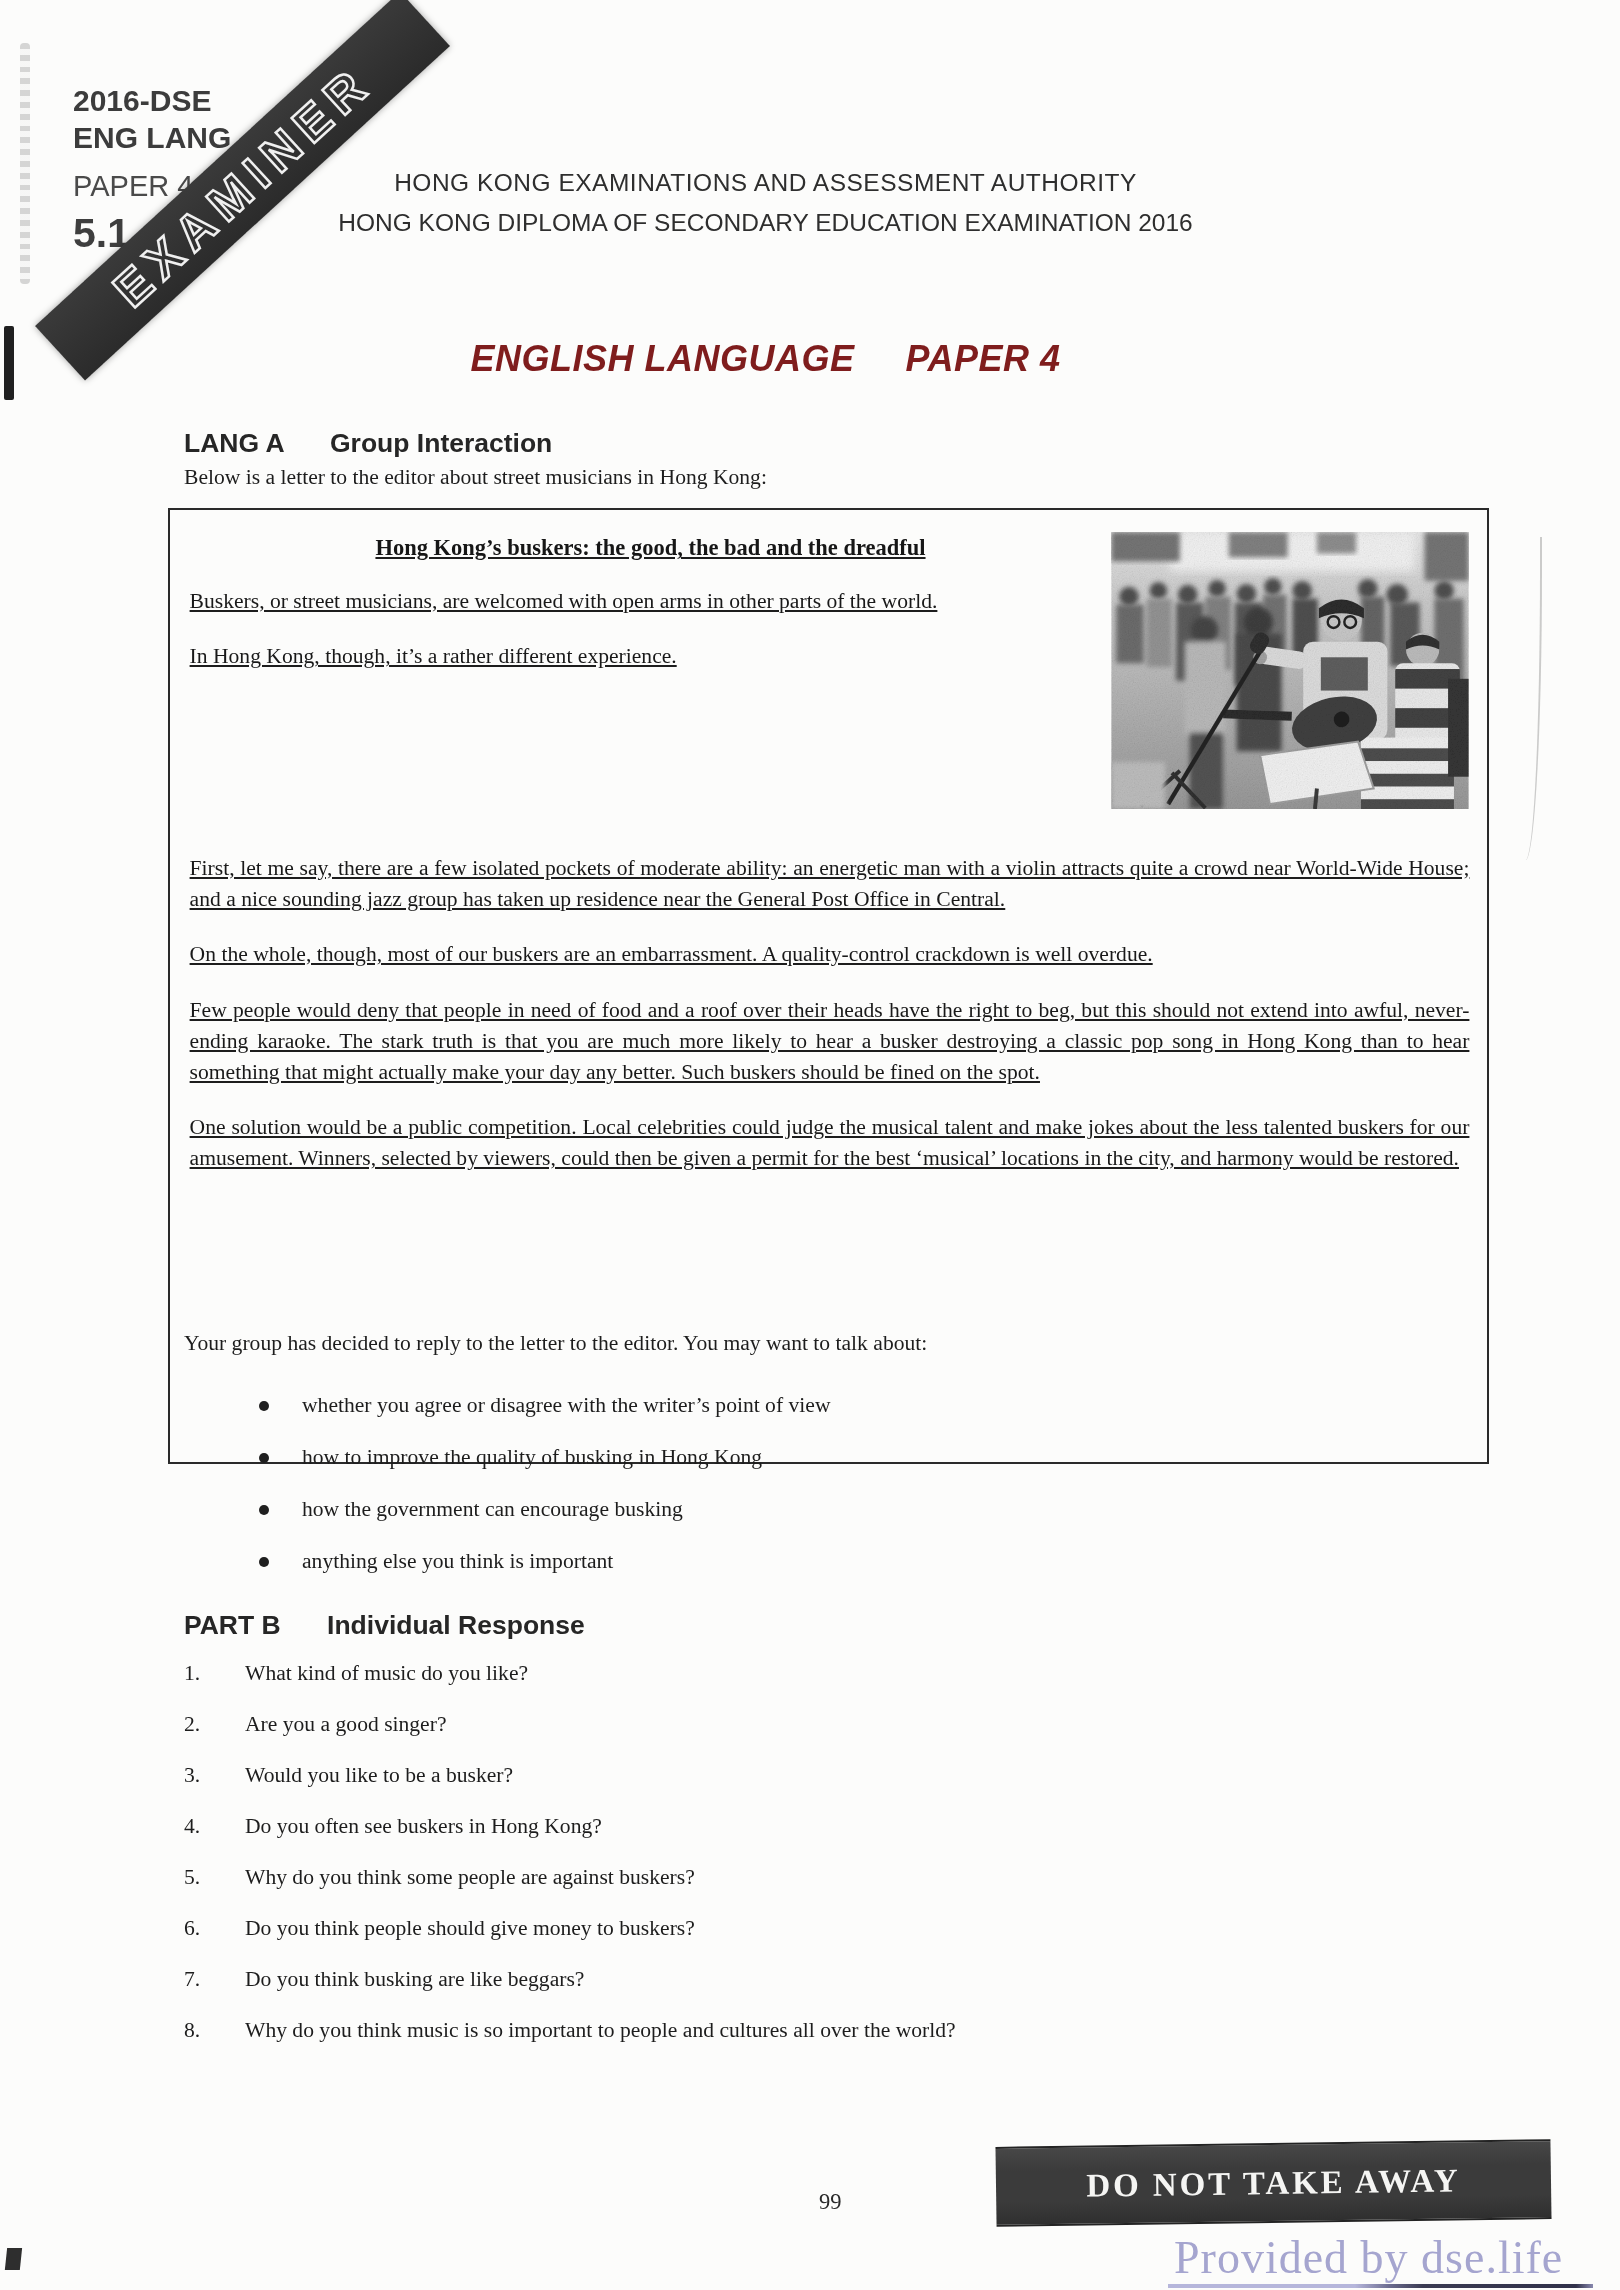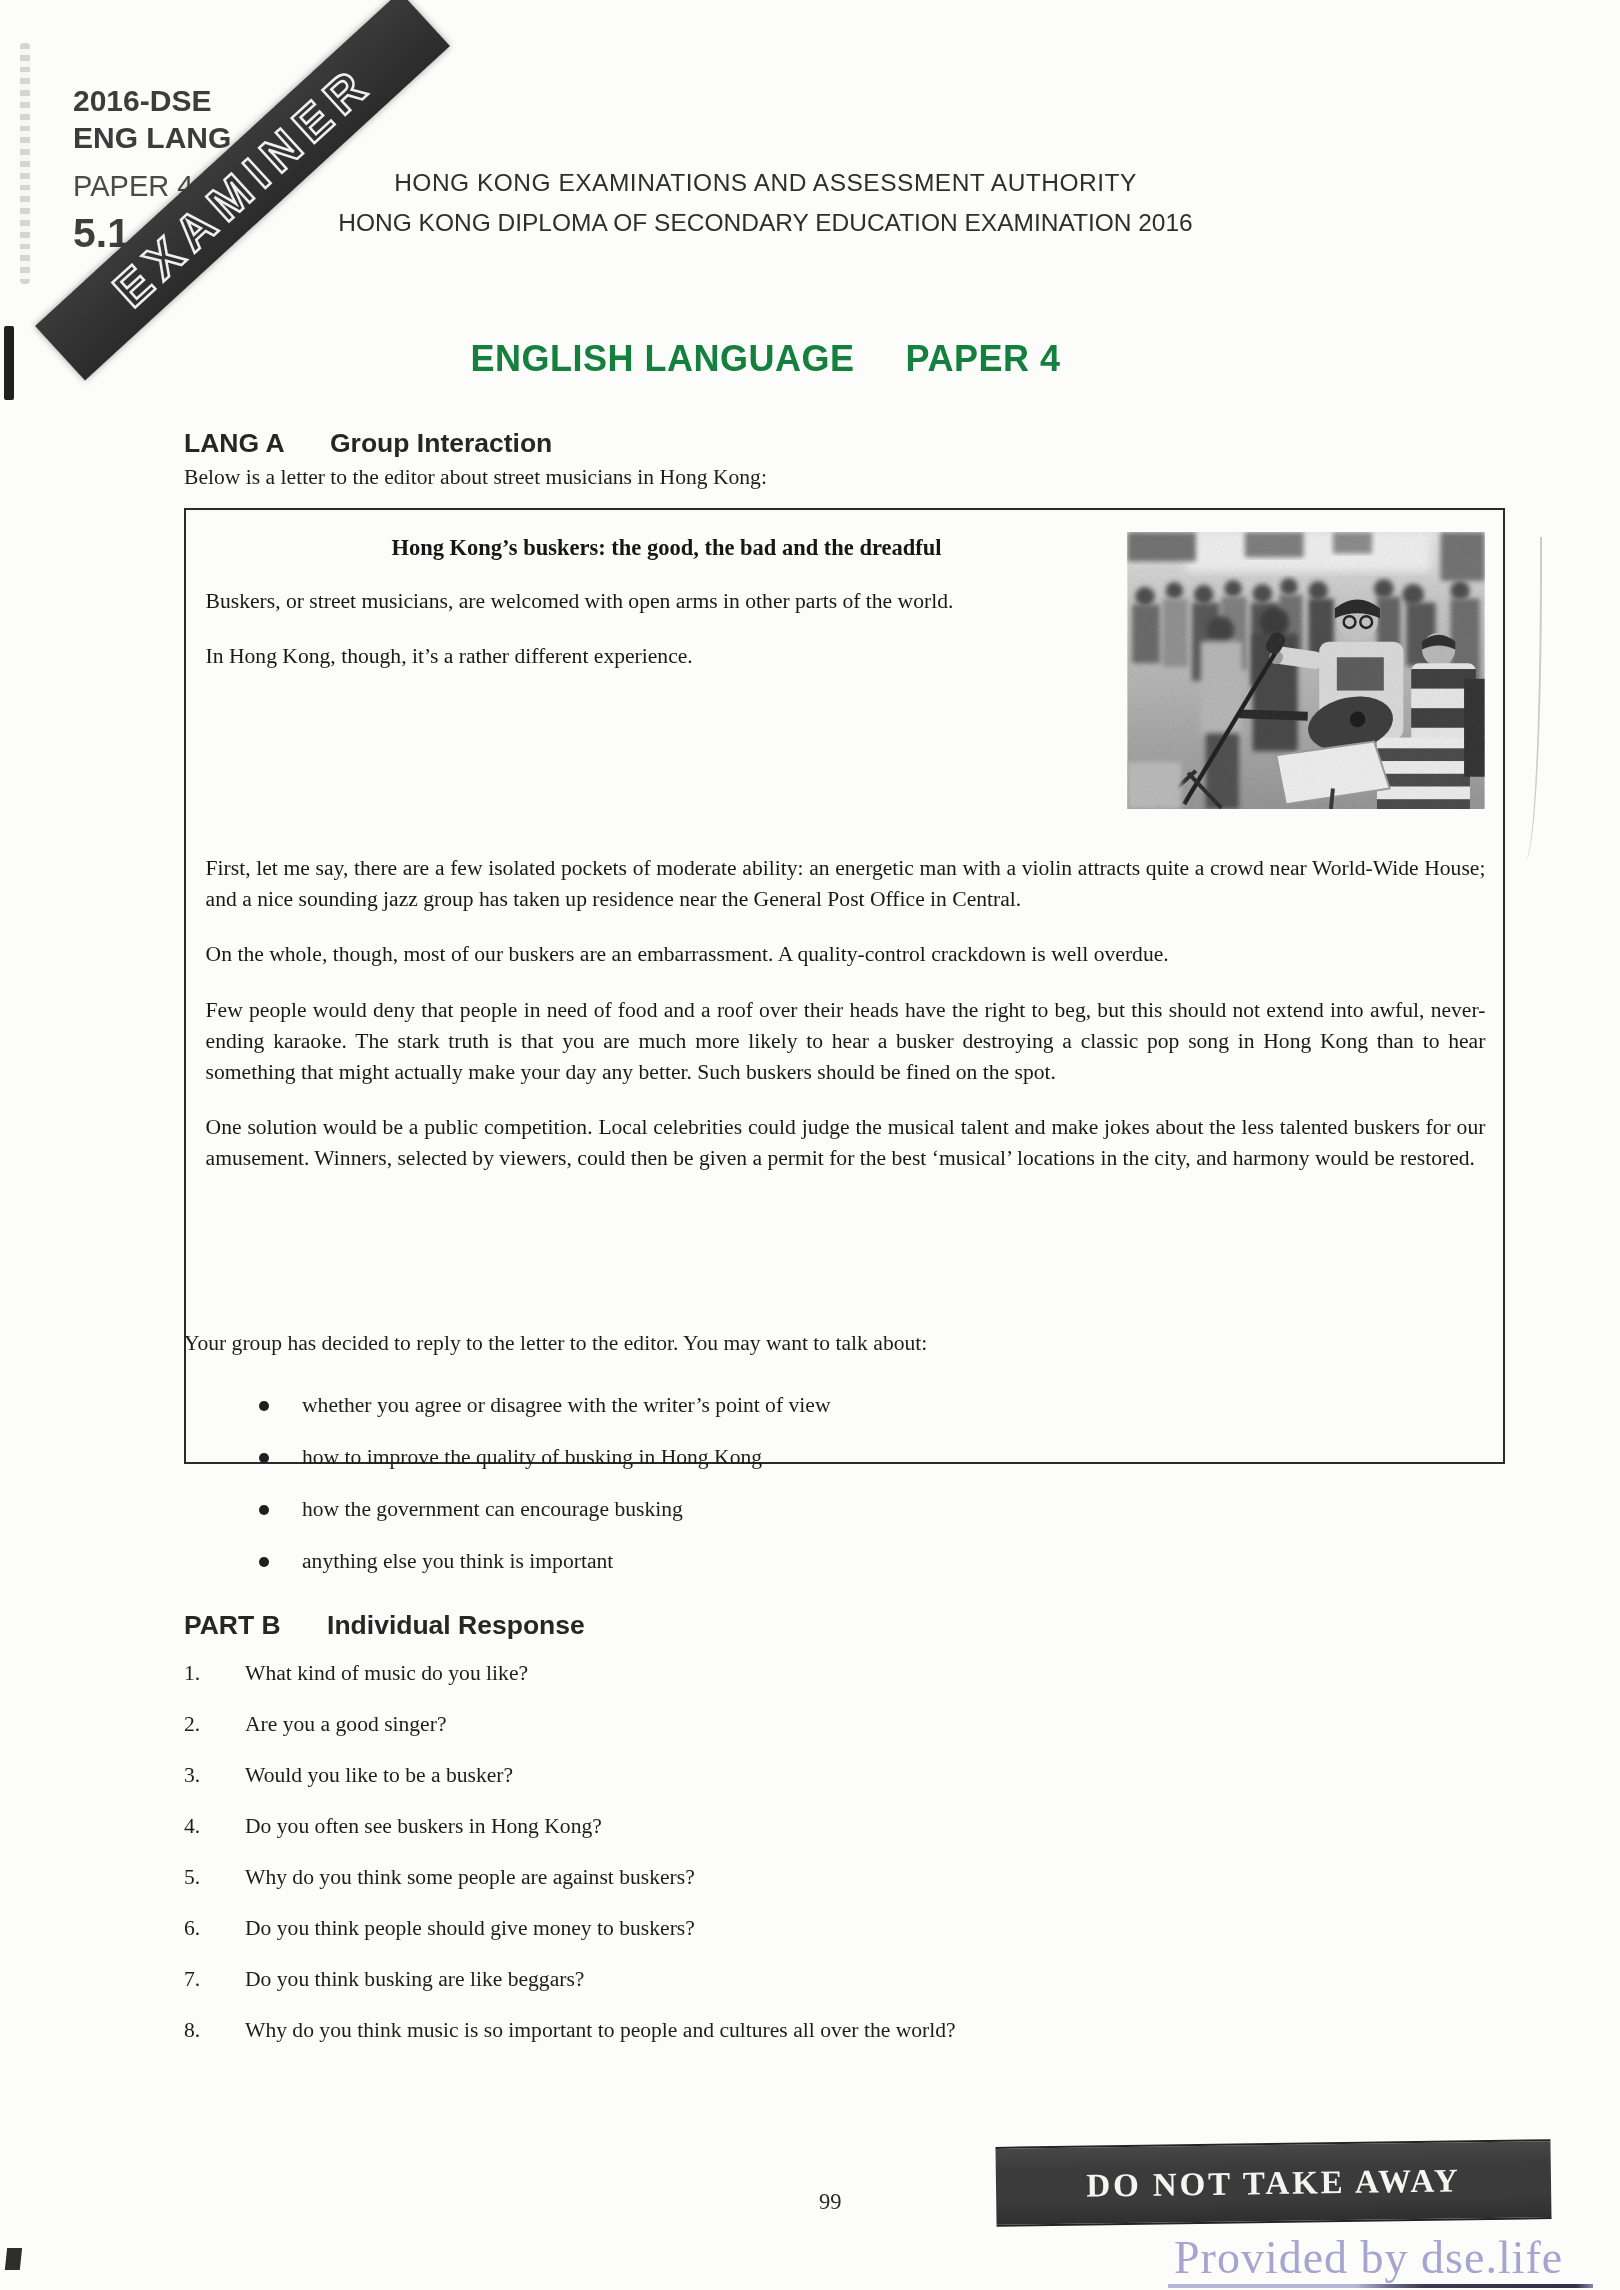--- a/index.html
+++ b/index.html
@@ -28,32 +28,32 @@
   .examiner-label { font-weight:800; font-size:49px; letter-spacing:8.8px; color:#ededed; }
   @supports ((-webkit-text-stroke: 1px white)) {
     .examiner-label { color:transparent; -webkit-text-stroke:2.5px #f0f0f0; }
   }
 
   
   .hdr { position:absolute; left:147px; width:1237px; text-align:center; color:#2e2e2e; font-size:24.5px; }
   .hdr1 { top:169px; letter-spacing:0.5px; }
   .hdr2 { top:209px; }
   .doc-title { position:absolute; left:147px; top:338px; width:1237px; text-align:center;
-               font-weight:700; font-size:36px; letter-spacing:0.5px; color:#15803d; }
+               font-weight:700; font-size:36px; letter-spacing:0.5px; color:#7f1d1d;font-style:italic; }
   .title-right { margin-left:51px; }
 
   .part-heading { position:absolute; left:184px; font-weight:700; font-size:26.5px; color:#262626; }
   .part-a { top:428px; } .part-b { top:1610px; }
   .part-title { margin-left:39px; }
   .intro { position:absolute; left:184px; top:465px; font-size:21.6px; }
 
   
-  .letter-box { position:absolute; left:184px; top:508px; width:1321px; height:956px; box-sizing:border-box;
+  .letter-box { position:absolute; left:168px; top:508px; width:1321px; height:956px; box-sizing:border-box;
                 border:2px solid #2a2a2a; border-top-width:2.9px; border-bottom-width:2.9px;
-                padding:15.7px 17.6px 0 19.6px; }
+                padding:15.7px 17.6px 0 19.6px;text-decoration:underline; }
   .photo { float:right; width:358px; height:277px; margin:5.9px 0 44px 23.5px; }
   .photo svg { display:block; width:100%; height:100%; filter:grayscale(1) contrast(1.02); }
   .letter-title { font-family:"Liberation Serif", serif; font-weight:700; font-size:22.5px;
                   text-align:center; padding-left:23.5px; margin-top:9.8px; color:#161616; }
   .lp { font-size:21.6px; line-height:31px; text-align:justify; margin:24.5px 0 0 0; color:#191919; }
   .clear-photo { clear:right; }
 
   
   .lead { position:absolute; left:184px; top:1331px; font-size:21.6px; }
   .bullets { position:absolute; left:184px; top:1378px; margin:12px; padding:0; list-style:none; }

